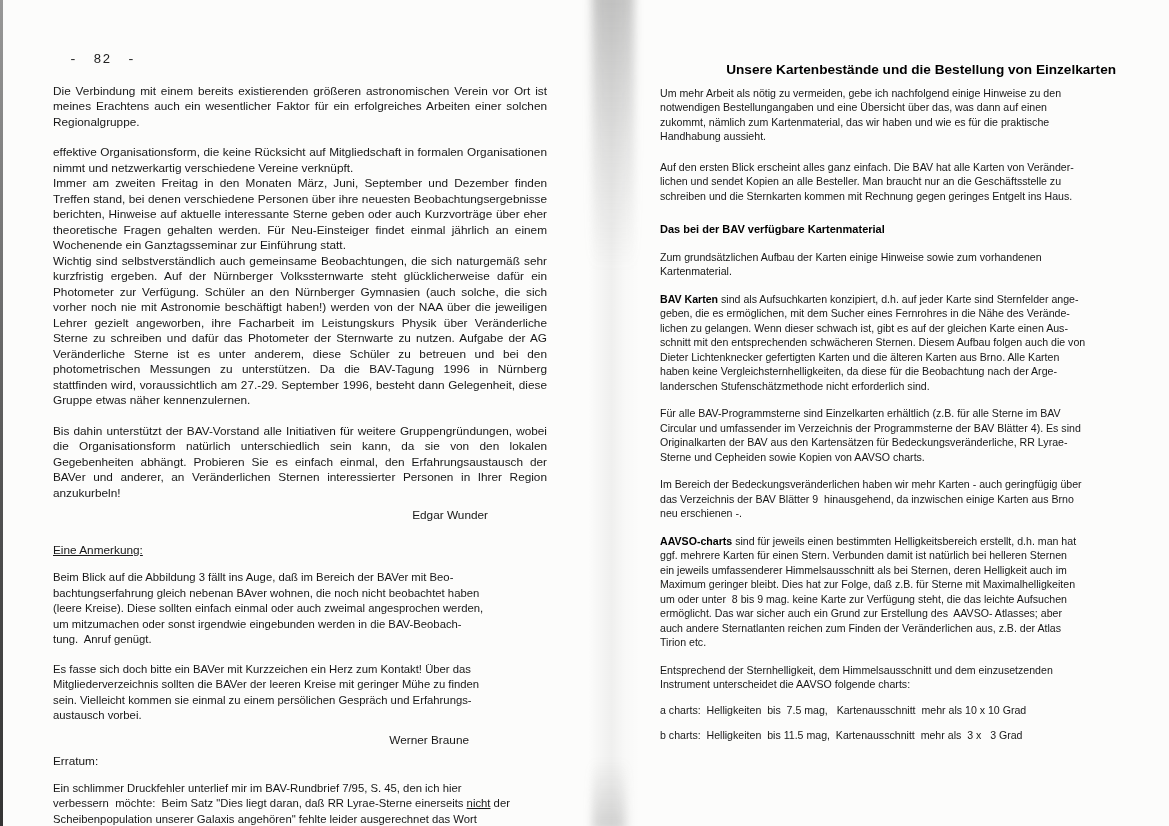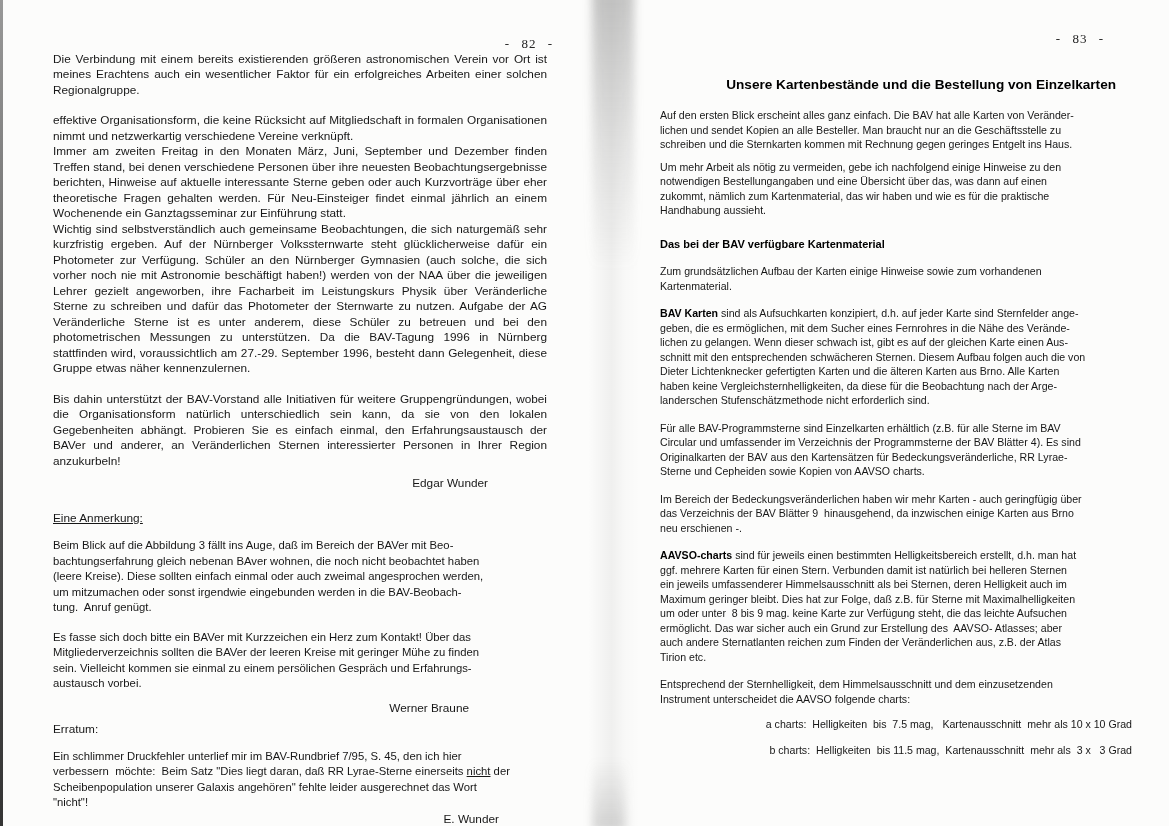--- a/index.html
+++ b/index.html
@@ -25,22 +25,22 @@
   .gutter-bottom {
     position:absolute; left:592px; top:760px; width:34px; height:70px;
     background:linear-gradient(0deg, rgba(110,110,110,.25), rgba(120,120,120,0));
     filter:blur(4px);
   }
   
   .page { position:absolute; }
   .page-left  { left:53px;  top:36px; width:520px; font-size:11.8px; line-height:15.5px; }
   .page-right { left:660px; top:32px; width:472px; font-size:10.6px; line-height:14.5px; }
   .pnum {
-    font-family:Liberation Serif, serif; font-size:13px; letter-spacing:1px; word-spacing:7px;
-    text-align:right; margin:0; color:#222;
+    font-family:Liberation Mono, monospace; font-size:13px; letter-spacing:1px; word-spacing:7px;
+    text-align:left; margin:16px; color:#222;
   }
   .page-left .pnum { width:500px; }
   .page-right .pnum { width:444px; }
   p { margin:0; }
   .just { text-align:justify; width:494px; }
   .first { margin-top:15px; }
   .gap { margin-top:15px; }
   .pre { white-space:pre-wrap; }
   .note-txt { font-size:11.3px; }
   .sig { text-align:right; }
@@ -52,21 +52,21 @@
   .note-2 { margin-top:14px; }
   .err-h  { margin-top:6px; }
   .err-p  { margin-top:11px; }
   .u { text-decoration:underline; }
   
   .title { font-weight:bold; font-size:13.6px; text-align:right; width:456px; margin:31px 0 0 0; color:#000; }
   .r-p  { white-space:pre-wrap; margin-top:13px; }
   .r-p-tight { margin-top:8px; }
   .r-h { font-weight:bold; font-size:11px; margin-top:19px; color:#000; }
   .lead { font-weight:bold; color:#000; }
-  .charts { margin-top:2px;text-align:right; }
+  .charts { margin-top:2px; }
   .chart-line { white-space:pre-wrap; margin-top:11px; }
 </style>
 </head>
 <body>
 
 <div class="scan">
   <div class="edge-line"></div>
   <div class="gutter"></div>
   <div class="gutter-top"></div>
   <div class="gutter-bottom"></div>
@@ -98,31 +98,30 @@
     <p class="err-h">Erratum:</p>
     <p class="pre note-txt err-p"><span>Ein schlimmer Druckfehler unterlief mir im BAV-Rundbrief 7/95, S. 45, den ich hier
 verbessern  möchte:  Beim Satz "Dies liegt daran, daß RR Lyrae-Sterne einerseits </span><span class="u">nicht</span><span> der
 Scheibenpopulation unserer Galaxis angehören" fehlte leider ausgerechnet das Wort
 "nicht"!</span></p>
 
     <p class="sig sig-ew">E. Wunder</p>
   </div>
 
   <div class="page page-right">
-    <p class="pnum">- 83 -</p>
 
     <p class="title">Unsere Kartenbestände und die Bestellung von Einzelkarten</p>
 
-    <p class="r-p" style="margin-top:16px">Auf den ersten Blick erscheint alles ganz einfach. Die BAV hat alle Karten von Veränder-
-lichen und sendet Kopien an alle Besteller. Man braucht nur an die Geschäftsstelle zu
-schreiben und die Sternkarten kommen mit Rechnung gegen geringes Entgelt ins Haus.</p>
     <p class="r-p r-p-tight">Um mehr Arbeit als nötig zu vermeiden, gebe ich nachfolgend einige Hinweise zu den
 notwendigen Bestellungangaben und eine Übersicht über das, was dann auf einen
 zukommt, nämlich zum Kartenmaterial, das wir haben und wie es für die praktische
 Handhabung aussieht.</p>
+    <p class="r-p" style="margin-top:16px">Auf den ersten Blick erscheint alles ganz einfach. Die BAV hat alle Karten von Veränder-
+lichen und sendet Kopien an alle Besteller. Man braucht nur an die Geschäftsstelle zu
+schreiben und die Sternkarten kommen mit Rechnung gegen geringes Entgelt ins Haus.</p>
 
     <p class="r-h">Das bei der BAV verfügbare Kartenmaterial</p>
 
     <p class="r-p">Zum grundsätzlichen Aufbau der Karten einige Hinweise sowie zum vorhandenen
 Kartenmaterial.</p>
 
     <p class="r-p"><span class="lead">BAV Karten</span><span> sind als Aufsuchkarten konzipiert, d.h. auf jeder Karte sind Sternfelder ange-
 geben, die es ermöglichen, mit dem Sucher eines Fernrohres in die Nähe des Verände-
 lichen zu gelangen. Wenn dieser schwach ist, gibt es auf der gleichen Karte einen Aus-
 schnitt mit den entsprechenden schwächeren Sternen. Diesem Aufbau folgen auch die von

